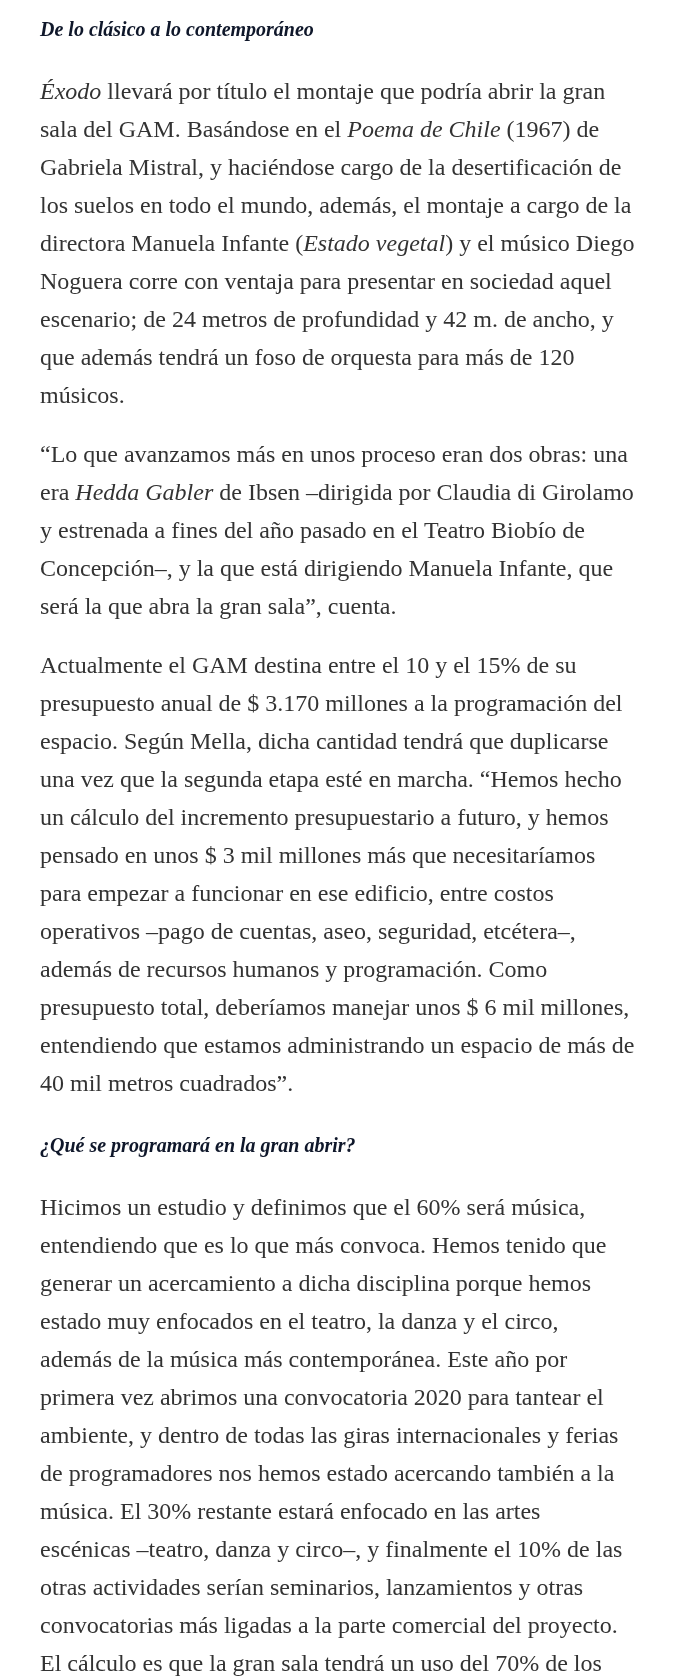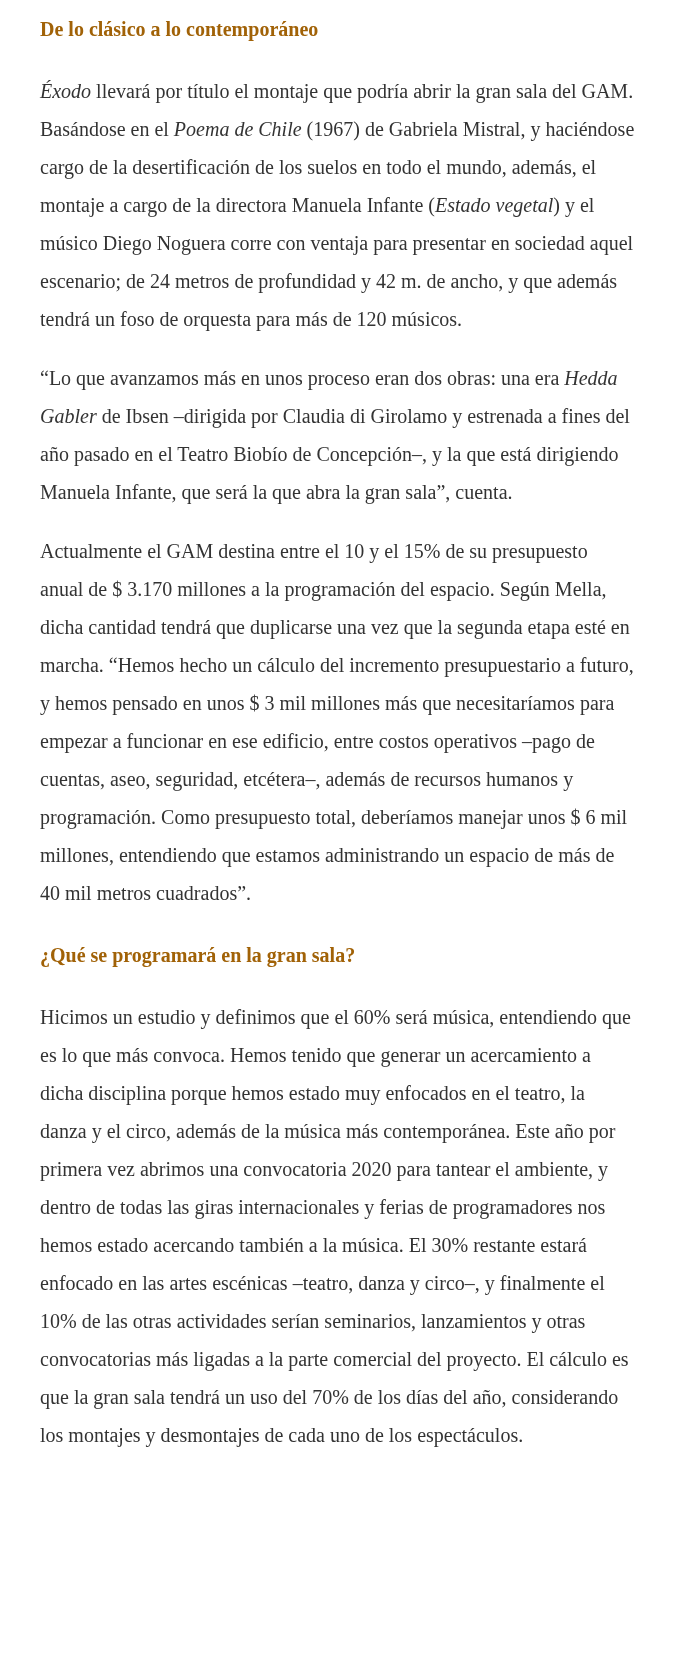--- a/index.html
+++ b/index.html
@@ -13,46 +13,47 @@
     color: #333333;
   }
   .article {
     padding: 6px 40px 28px 40px;
   }
   .article h2 {
     font-size: 20px;
     font-weight: bold;
     line-height: 38px;
     margin: 0 0 21px 0;
-    color: #a16207;
+    color: #0f172a;
+    font-style: italic;
   }
   .article h2 + p,
   .article p + h2 {
     margin-top: 24px;
   }
   .article h2:first-child {
     margin-top: 4px;
   }
   .article p {
-    font-size: 20px;
+    font-size: 24px;
     line-height: 38px;
     margin: 0 0 21px 0;
     text-align: left;
     color: #333333;
   }
   .article p:last-child {
     margin-bottom: 16px;
   }
   .article em {
     font-style: italic;
   }
 </style>
 </head>
 <body>
 
 <div class="article">
     <h2><span>De lo clásico a lo contemporáneo</span></h2>
     <p><em>Éxodo</em><span> llevará por título el montaje que podría abrir la gran sala del GAM. Basándose en el </span><em>Poema de Chile</em><span> (1967) de Gabriela Mistral, y haciéndose cargo de la desertificación de los suelos en todo el mundo, además, el montaje a cargo de la directora Manuela Infante (</span><em>Estado vegetal</em><span>) y el músico Diego Noguera corre con ventaja para presentar en sociedad aquel escenario; de 24 metros de profundidad y 42 m. de ancho, y que además tendrá un foso de orquesta para más de 120 músicos.</span></p>
     <p><span>“Lo que avanzamos más en unos proceso eran dos obras: una era </span><em>Hedda Gabler</em><span> de Ibsen –dirigida por Claudia di Girolamo y estrenada a fines del año pasado en el Teatro Biobío de Concepción–, y la que está dirigiendo Manuela Infante, que será la que abra la gran sala”, cuenta.</span></p>
     <p><span>Actualmente el GAM destina entre el 10 y el 15% de su presupuesto anual de $ 3.170 millones a la programación del espacio. Según Mella, dicha cantidad tendrá que duplicarse una vez que la segunda etapa esté en marcha. “Hemos hecho un cálculo del incremento presupuestario a futuro, y hemos pensado en unos $ 3 mil millones más que necesitaríamos para empezar a funcionar en ese edificio, entre costos operativos –pago de cuentas, aseo, seguridad, etcétera–, además de recursos humanos y programación. Como presupuesto total, deberíamos manejar unos $ 6 mil millones, entendiendo que estamos administrando un espacio de más de 40 mil metros cuadrados”.</span></p>
-    <h2><span>¿Qué se programará en la gran sala?</span></h2>
+    <h2><span>¿Qué se programará en la gran abrir?</span></h2>
     <p><span>Hicimos un estudio y definimos que el 60% será música, entendiendo que es lo que más convoca. Hemos tenido que generar un acercamiento a dicha disciplina porque hemos estado muy enfocados en el teatro, la danza y el circo, además de la música más contemporánea. Este año por primera vez abrimos una convocatoria 2020 para tantear el ambiente, y dentro de todas las giras internacionales y ferias de programadores nos hemos estado acercando también a la música. El 30% restante estará enfocado en las artes escénicas –teatro, danza y circo–, y finalmente el 10% de las otras actividades serían seminarios, lanzamientos y otras convocatorias más ligadas a la parte comercial del proyecto. El cálculo es que la gran sala tendrá un uso del 70% de los días del año, considerando los montajes y desmontajes de cada uno de los espectáculos.</span></p>
   </div>
 
 </body></html>

